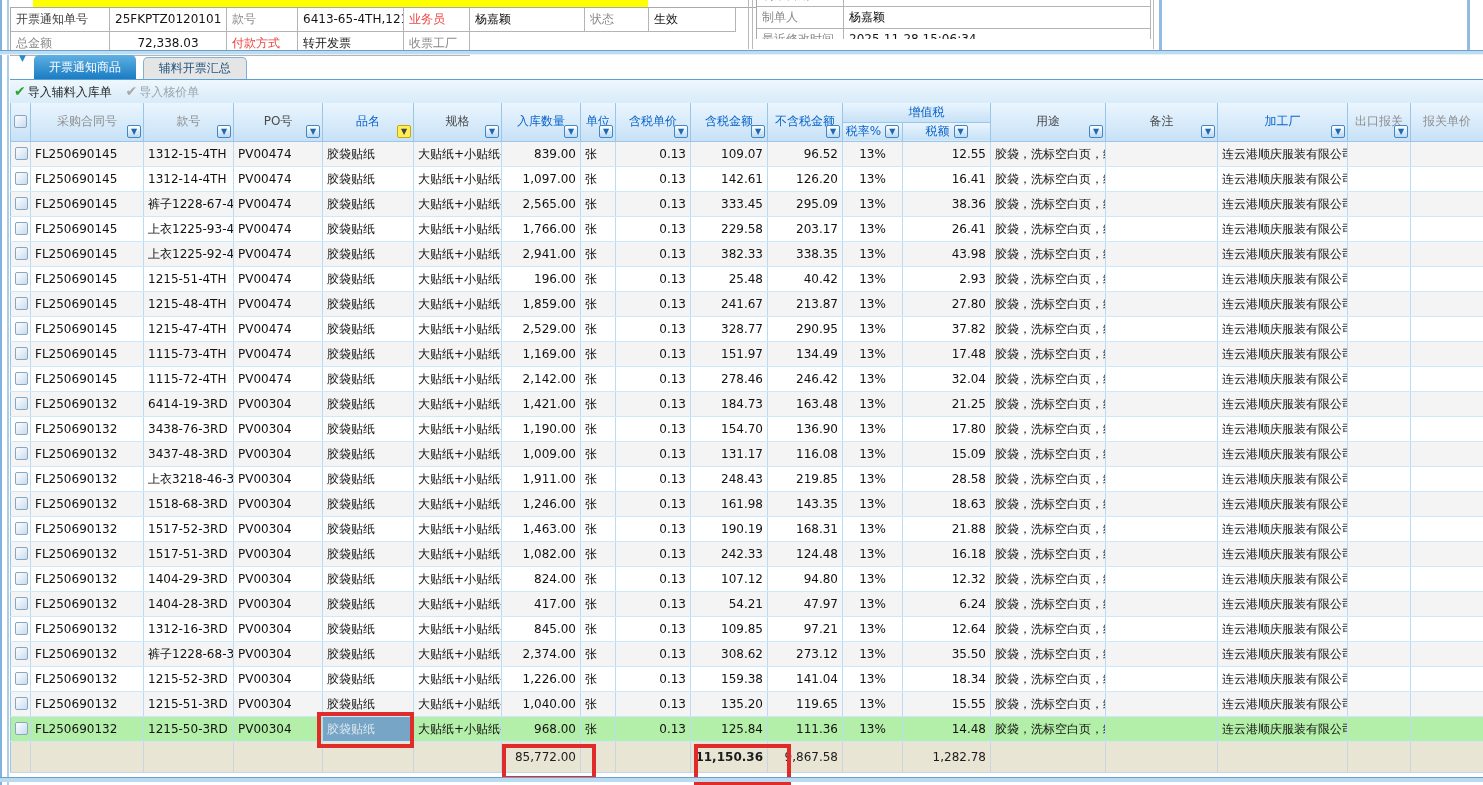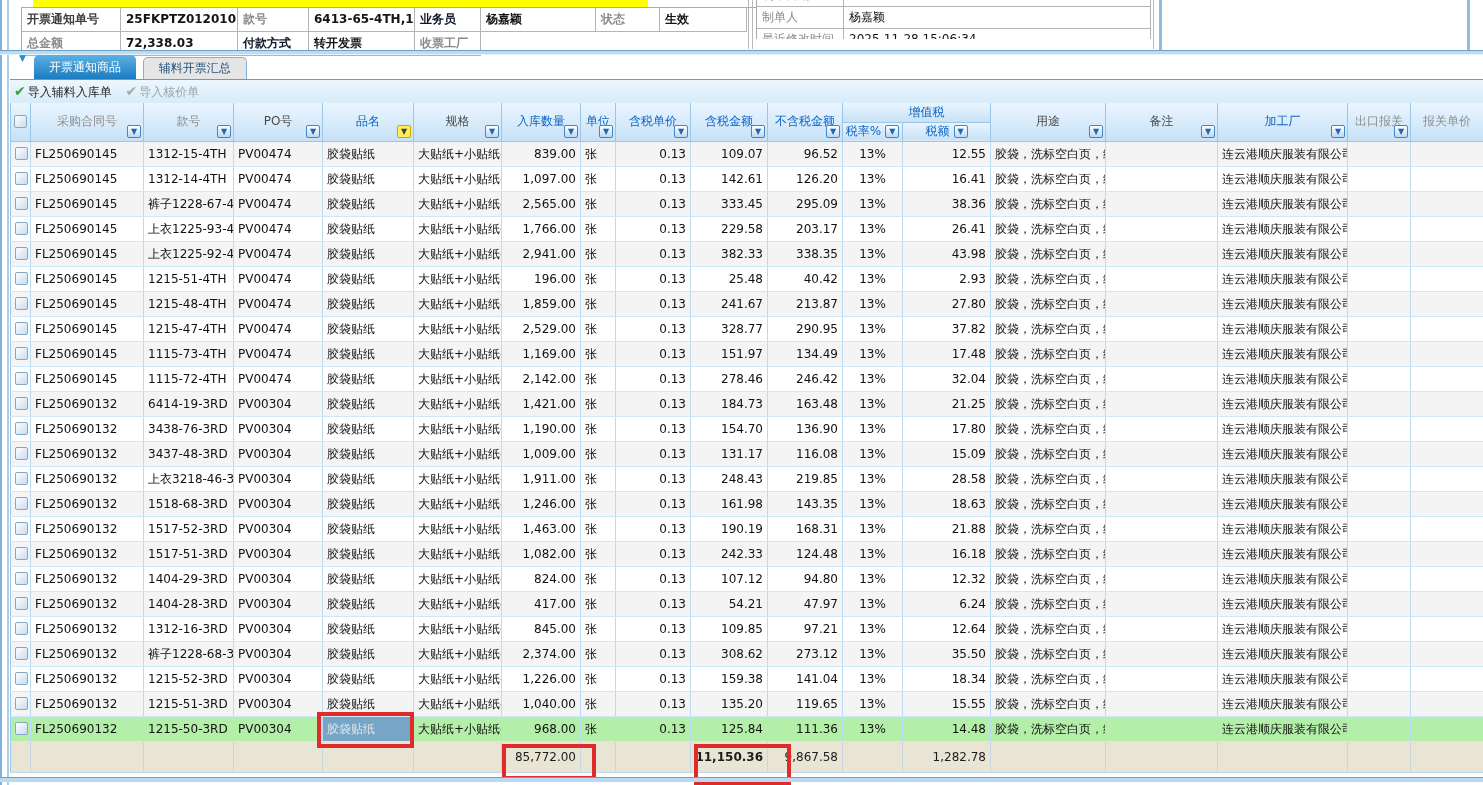--- a/index.html
+++ b/index.html
@@ -13,27 +13,27 @@
   .vsep { position:absolute; top:0; height:49px; width:1px; background:#b9b9b9; }
   .vsep-blue { position:absolute; top:0; height:50px; width:3px; background:#8fbce0; }
   .hframe { position:absolute; left:0; top:50px; width:1483px; height:5px;
             background:#bcdcf2; border-top:1px solid #6f9ec6; border-bottom:1px solid #e4f2fb; }
   .bottom-line { position:absolute; left:0; top:777px; width:1483px; height:5px;
             background:#b9daf1; border-top:1px solid #6f9ec6; }
 
   .yellow-strip { position:absolute; left:33px; top:0; width:615px; height:7px; background:#ffff00; }
 
   
-  .panel-left { position:absolute; left:21px; top:7px; width:786px;
+  .panel-left { position:absolute; left:10px; top:7px; width:786px;
     display:grid; grid-template-columns:99px 117px 71px 106px 66px 115px 64px 87px;
-    border-top:1px solid #a9a9a9; border-left:1px solid #a9a9a9; background:#fff;font-weight:bold; }
+    border-top:1px solid #a9a9a9; border-left:1px solid #a9a9a9; background:#fff; }
   .fcell { height:24px; line-height:23px; padding:0 5px; border-right:1px solid #b4b4b4;
            border-bottom:1px solid #b4b4b4; white-space:nowrap; overflow:hidden; background:#fff; }
-  .lbl-dark { color:#3c3c3c; } .lbl-gray { color:#8a8a8a; } .lbl-link { color:#0f172a; }
-  .val { color:#141414; } .val-r { text-align:left; } .span3 { grid-column:span 3; }
+  .lbl-dark { color:#3c3c3c; } .lbl-gray { color:#8a8a8a; } .lbl-link { color:#ef4444; }
+  .val { color:#141414; } .val-r { text-align:center; } .span3 { grid-column:span 3; }
 
   .panel-right { position:absolute; left:756px; top:0; width:395px; height:39px; overflow:hidden; }
   .panel-right-inner { position:absolute; left:0; top:-15px; width:395px;
     display:grid; grid-template-columns:87px 307px;
     border-left:1px solid #a9a9a9; border-right:1px solid #a9a9a9; background:#fff; }
   .panel-right-inner .fcell { height:22px; line-height:21px; }
 
   
   .collapse-arrow { position:absolute; left:19px; top:53px; color:#2a8bc9; font-size:9px; }
   .tabbar { position:absolute; left:10px; top:55px; width:1473px; height:24px; }

